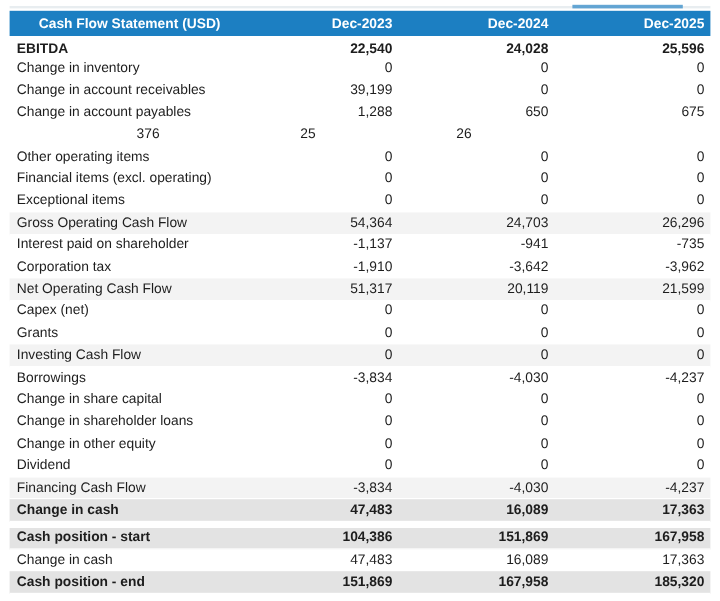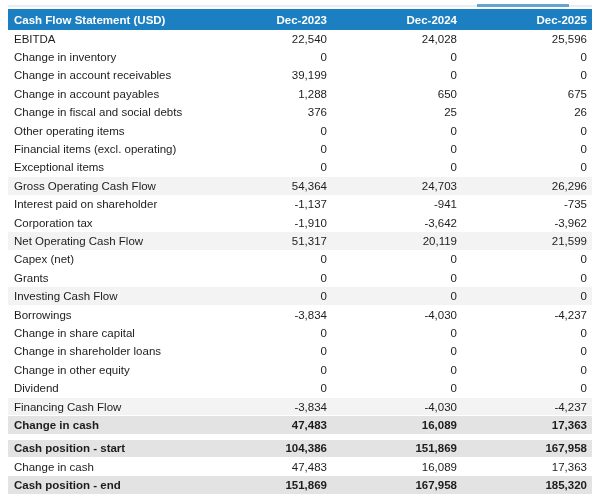--- a/index.html
+++ b/index.html
@@ -44,20 +44,21 @@
     align-items: center;
     height: 21px;
     background: var(--header-bg);
     color: var(--header-text);
     font-weight: bold;
   }
   .header-title {
     flex: 1;
     padding-left: 6px;
     white-space: nowrap;
+    text-align: center;
   }
   .col {
     width: 130px;
     flex: 0 0 130px;
     text-align: right;
     padding-right: 5px;
     box-sizing: border-box;
     white-space: nowrap;
   }
   .row {
@@ -67,21 +68,21 @@
     box-sizing: border-box;
     border-bottom: 1px solid #ffffff;
     background: #ffffff;
   }
   .row .label {
     flex: 1;
     padding-left: 6px;
     white-space: nowrap;
     overflow: hidden;
   }
-  .row.bold { font-weight: normal; }
+  .row.bold { font-weight: bold; align-items: flex-end; }
   .row.subtotal { font-weight: normal; background: var(--subtotal-bg); }
   .row.total { font-weight: bold; background: var(--total-bg); }
   .section-2 { margin-top: 5px; }
 </style>
 </head>
 <body>
 
 <div id="page">
   <div class="top-line"></div>
   <div class="top-line-accent"></div>
@@ -112,21 +113,20 @@
           <div class="col">0</div>
           <div class="col">0</div>
         </div>
         <div class="row normal">
           <div class="label">Change in account payables</div>
           <div class="col">1,288</div>
           <div class="col">650</div>
           <div class="col">675</div>
         </div>
         <div class="row normal">
-          <div class="label">Change in fiscal and social debts</div>
           <div class="col">376</div>
           <div class="col">25</div>
           <div class="col">26</div>
         </div>
         <div class="row normal">
           <div class="label">Other operating items</div>
           <div class="col">0</div>
           <div class="col">0</div>
           <div class="col">0</div>
         </div>

